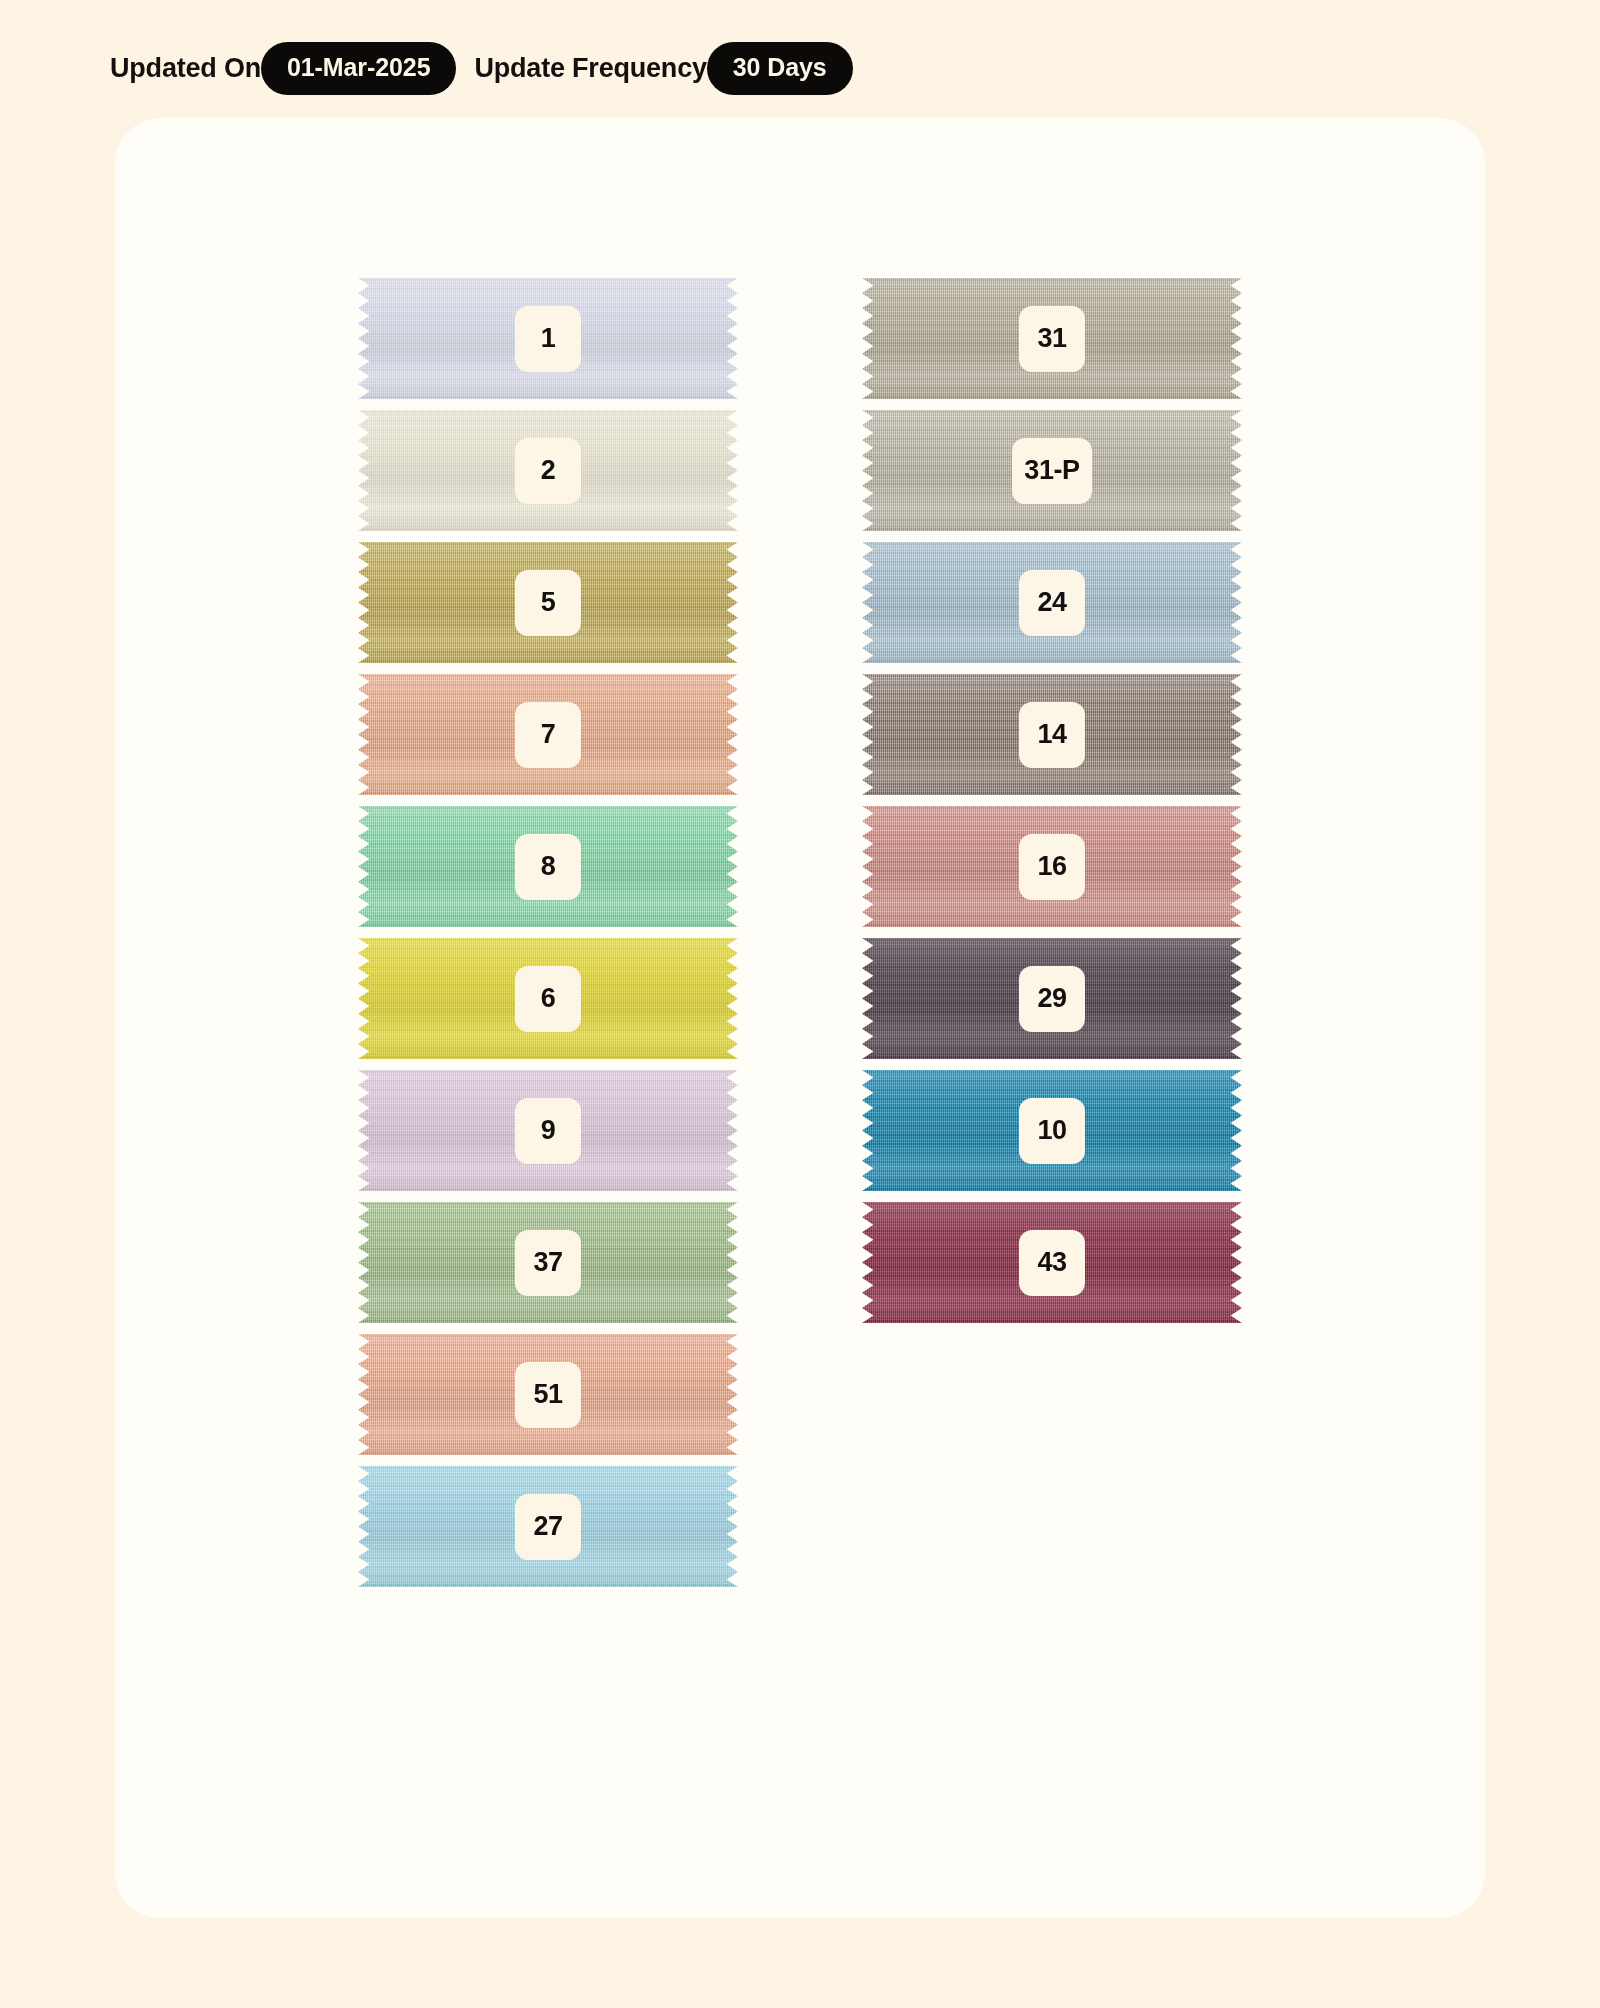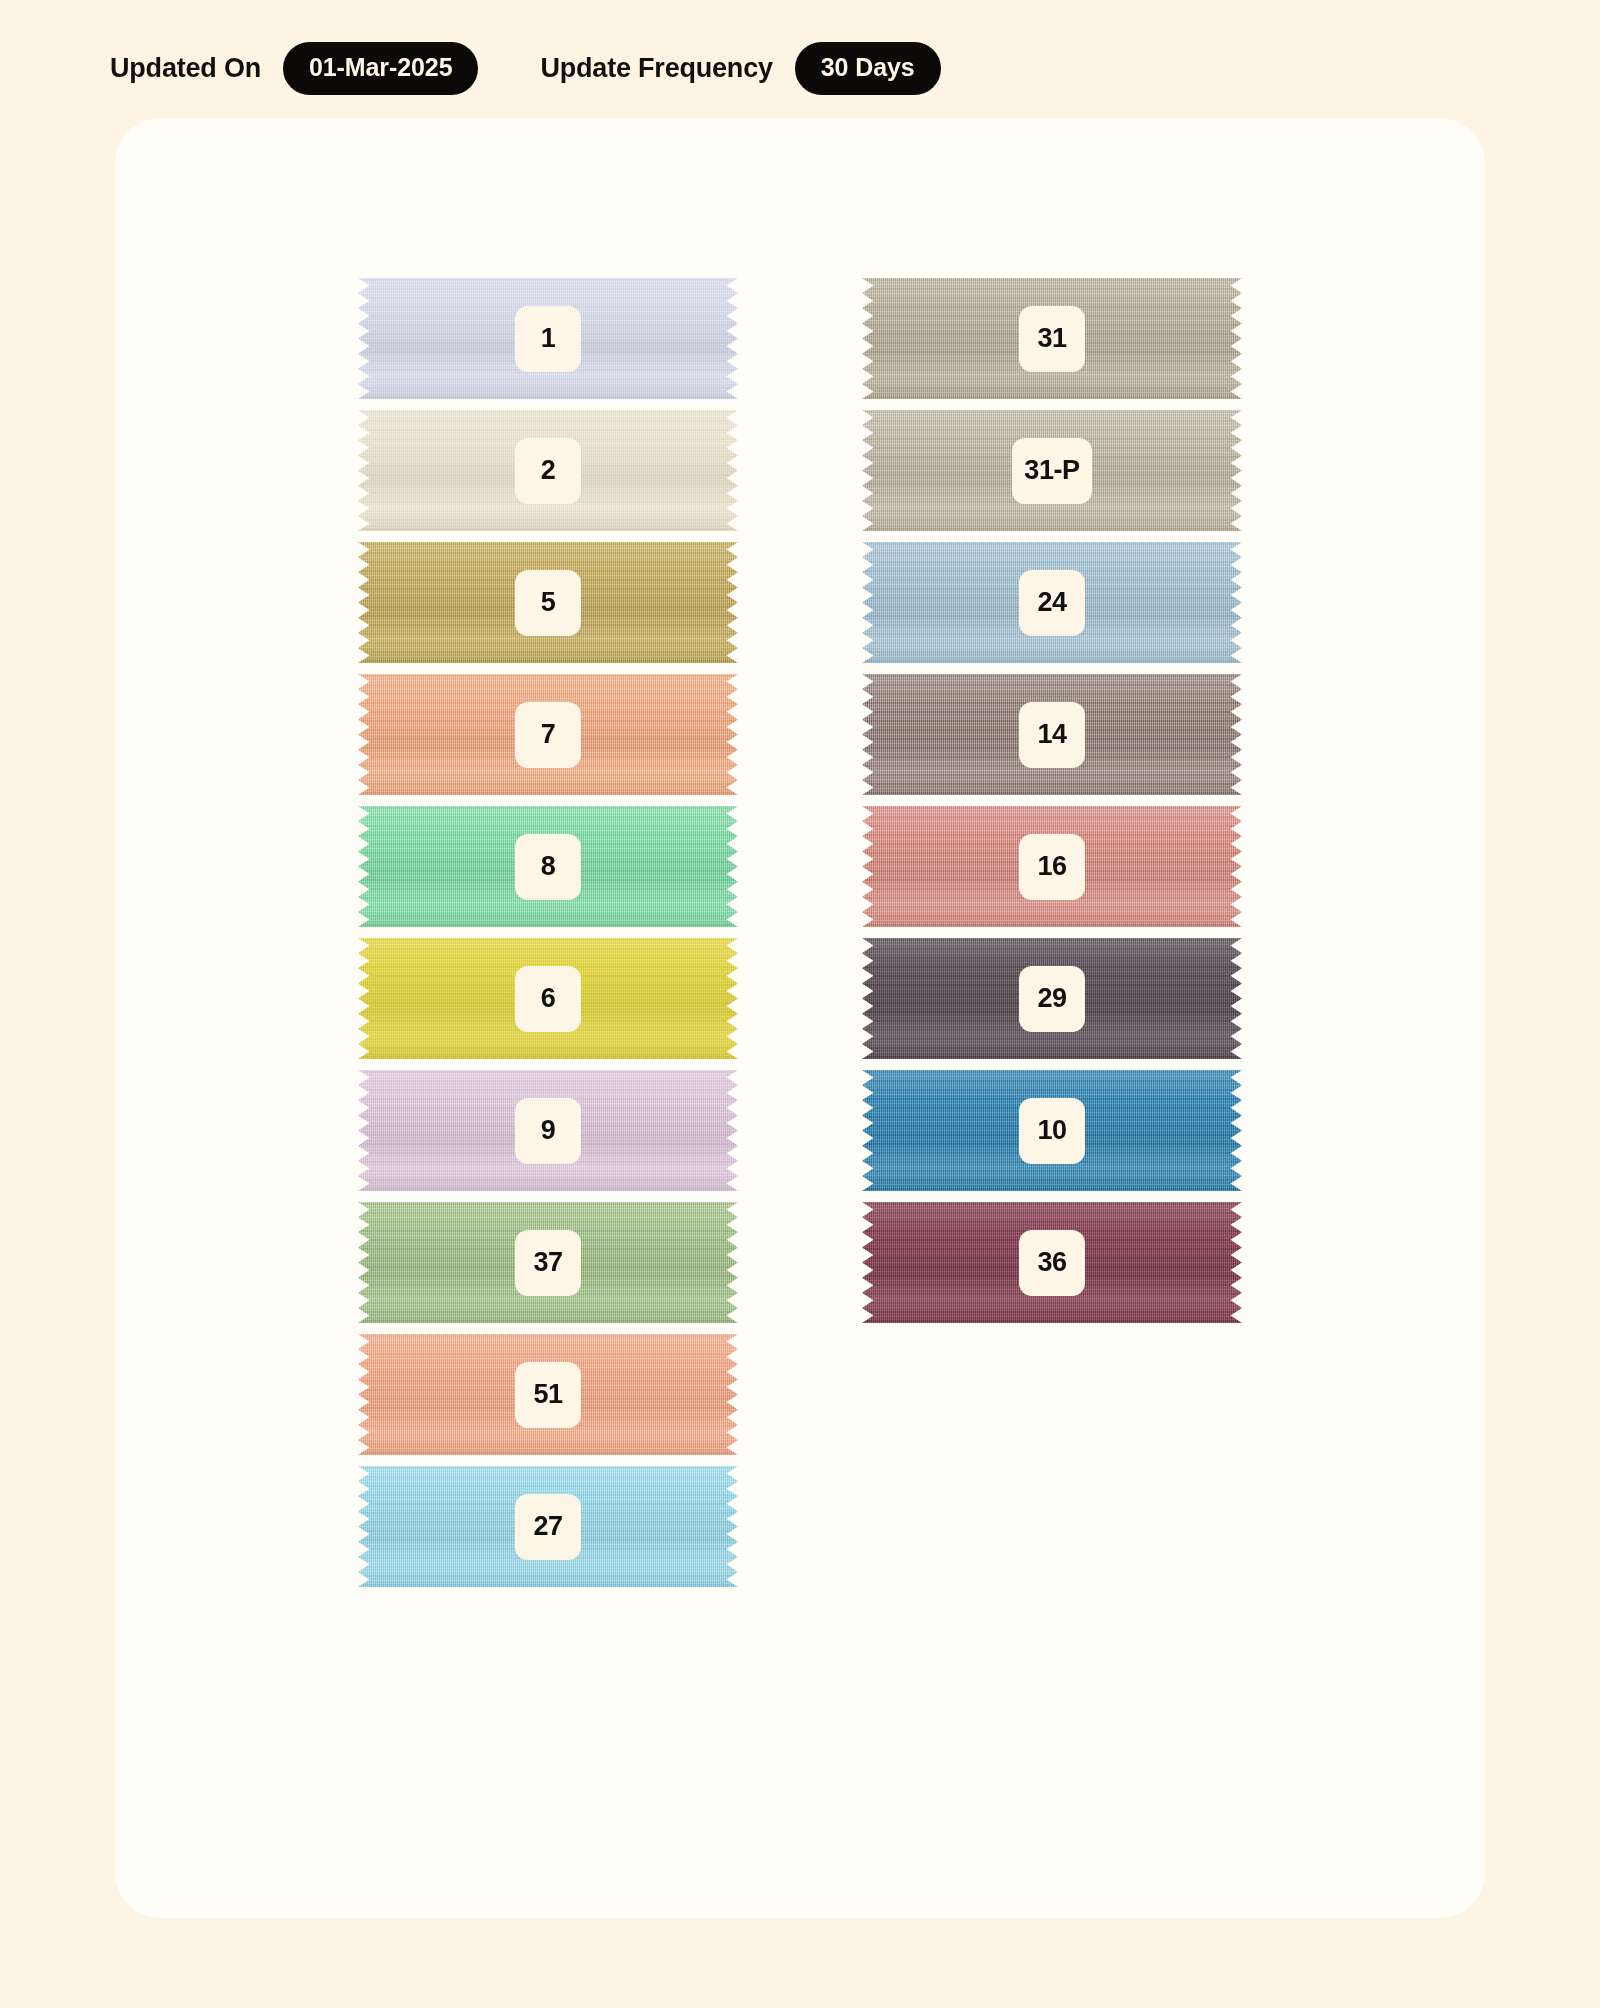--- a/index.html
+++ b/index.html
@@ -13,21 +13,20 @@
     background: #FDF4E3;
     font-family: "Liberation Sans", sans-serif;
     -webkit-font-smoothing: antialiased;
   }
 
   
   .header {
     display: flex;
     align-items: center;
     padding: 40px 0 0 110px;
-    gap: 22px;
     height: 96px;
   }
   .hdr-label {
     font-size: 27px;
     font-weight: 700;
     color: #12110F;
     letter-spacing: -0.2px;
     white-space: nowrap;
   }
   .pill {
@@ -238,17 +237,17 @@
         <div class="swatch">
           <div class="fabric" style="background-color: rgb(90, 81, 87);"></div>
           <div class="badge">29</div>
         </div>
         <div class="swatch">
           <div class="fabric" style="background-color: rgb(60, 127, 172);"></div>
           <div class="badge">10</div>
         </div>
         <div class="swatch">
           <div class="fabric" style="background-color: rgb(126, 68, 84);"></div>
-          <div class="badge">36</div>
+          <div class="badge">43</div>
         </div>
       </div>
   </div>
 </div>
 
 </body></html>

